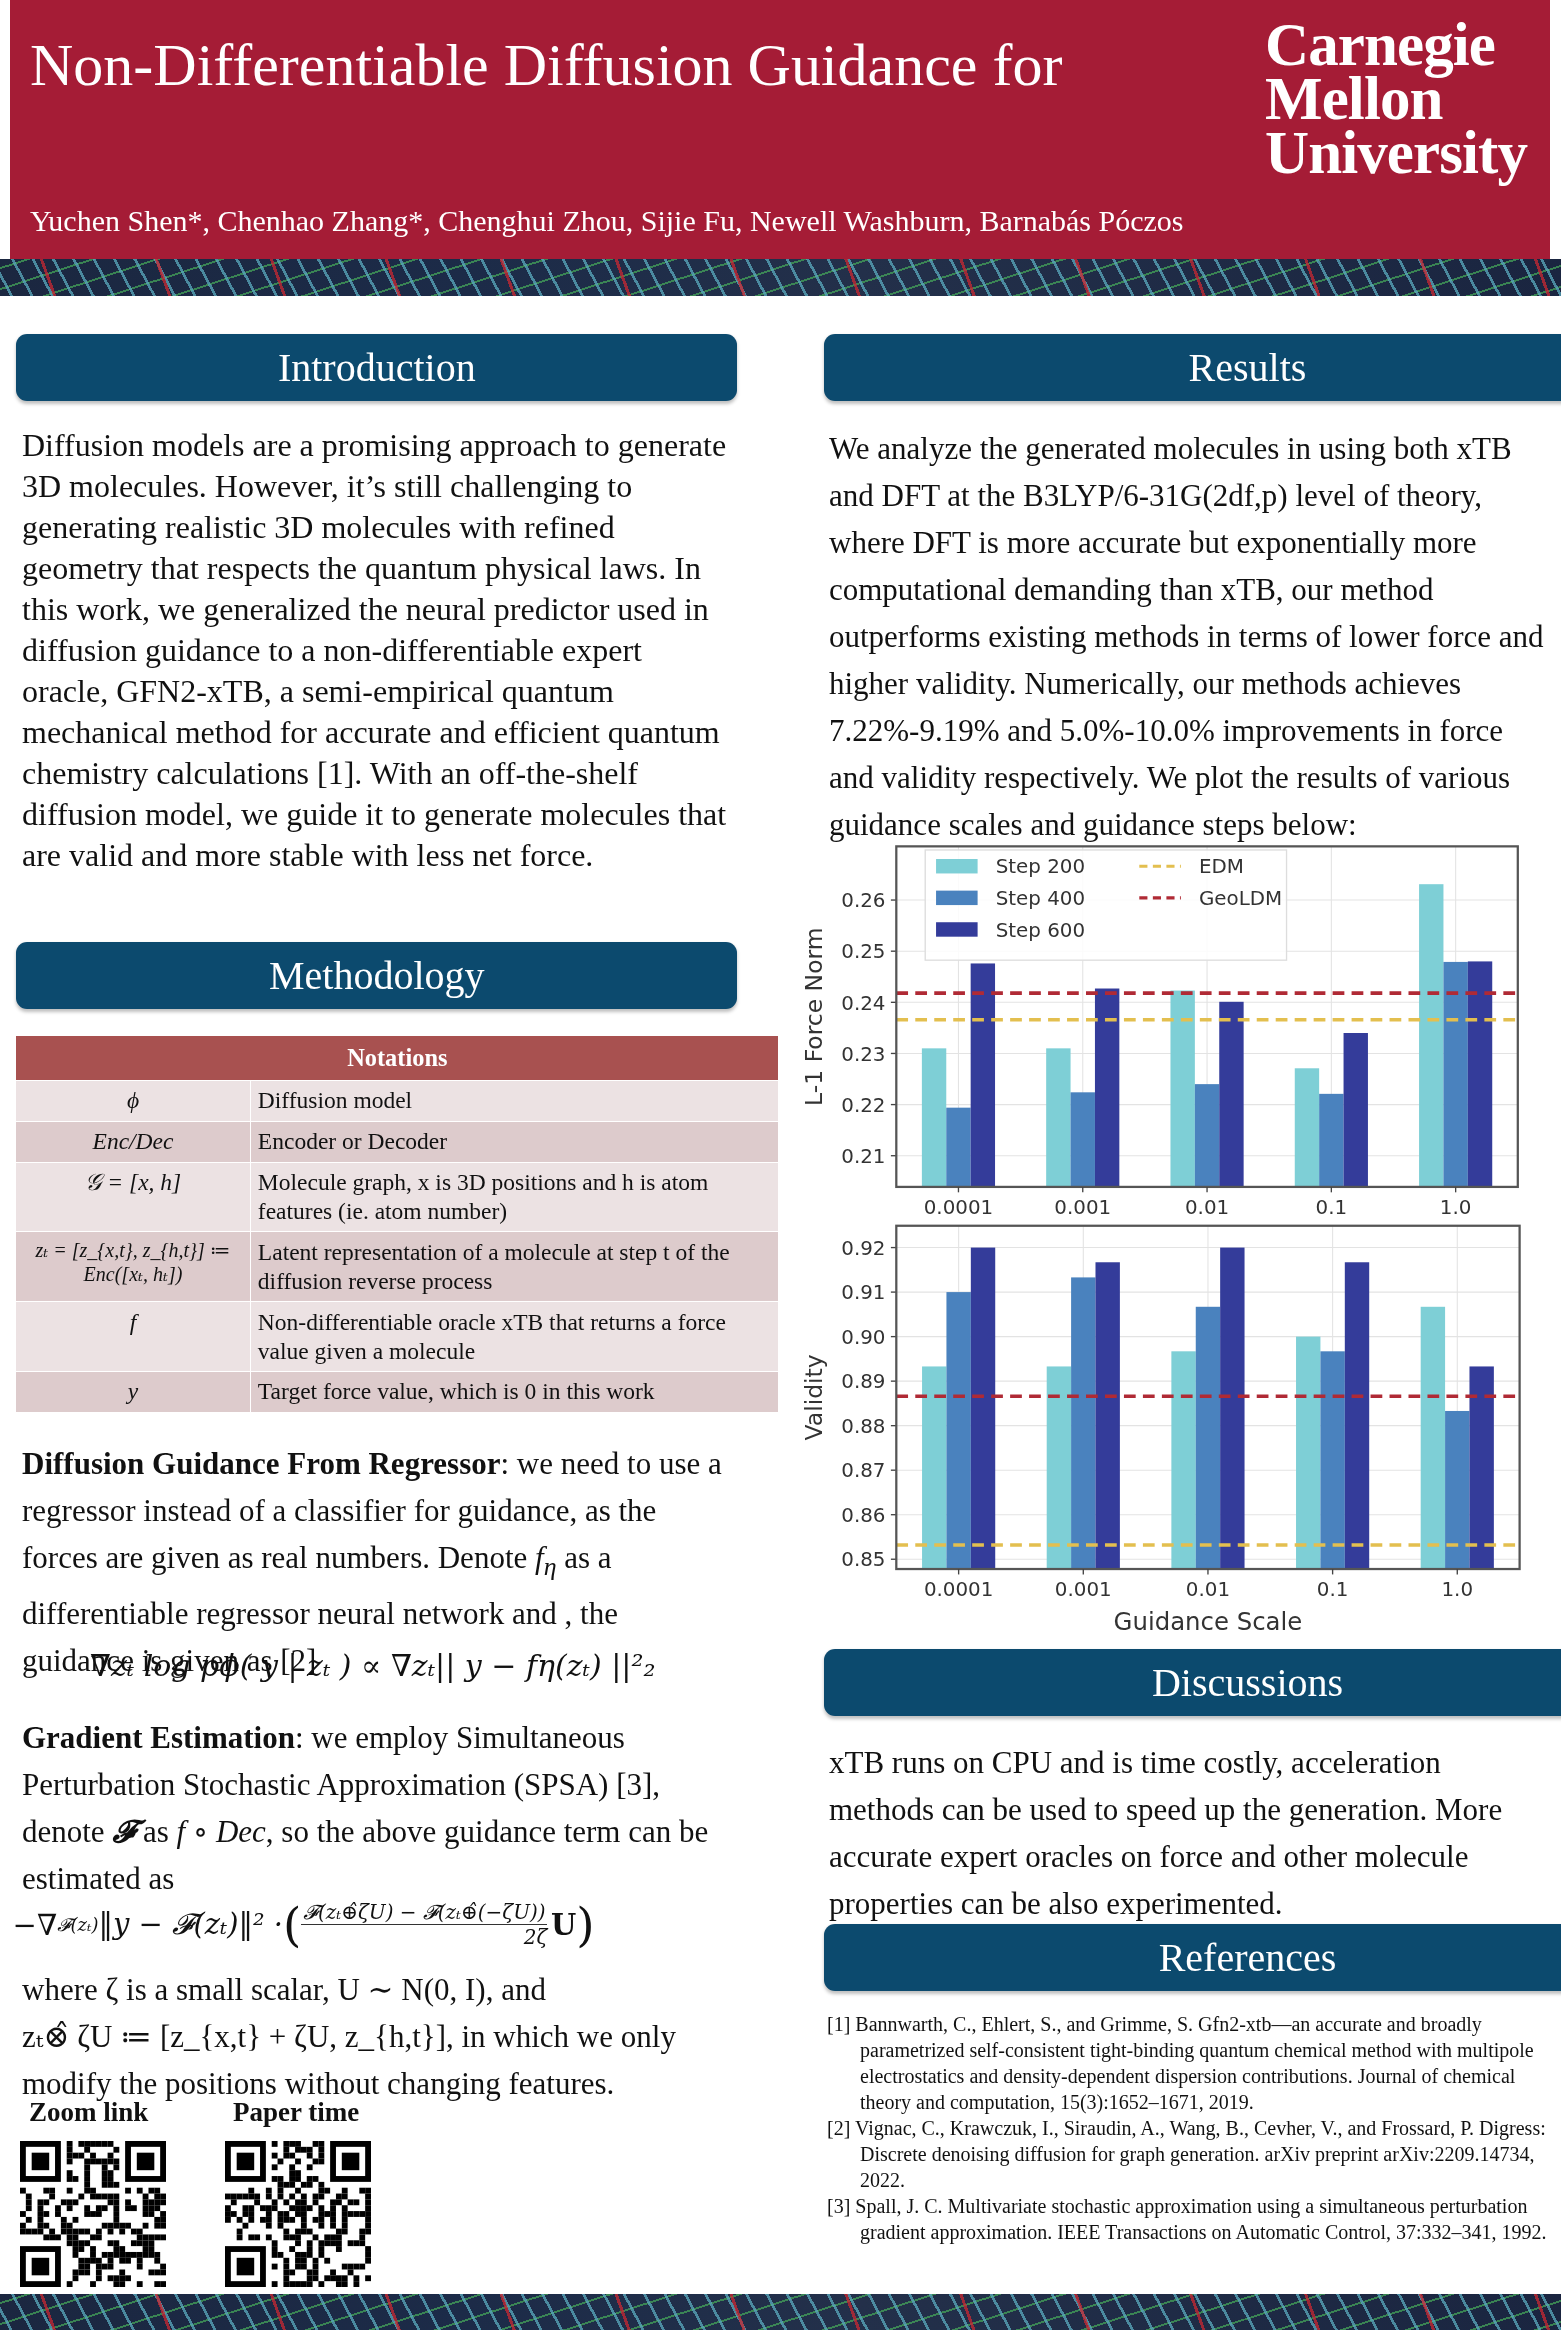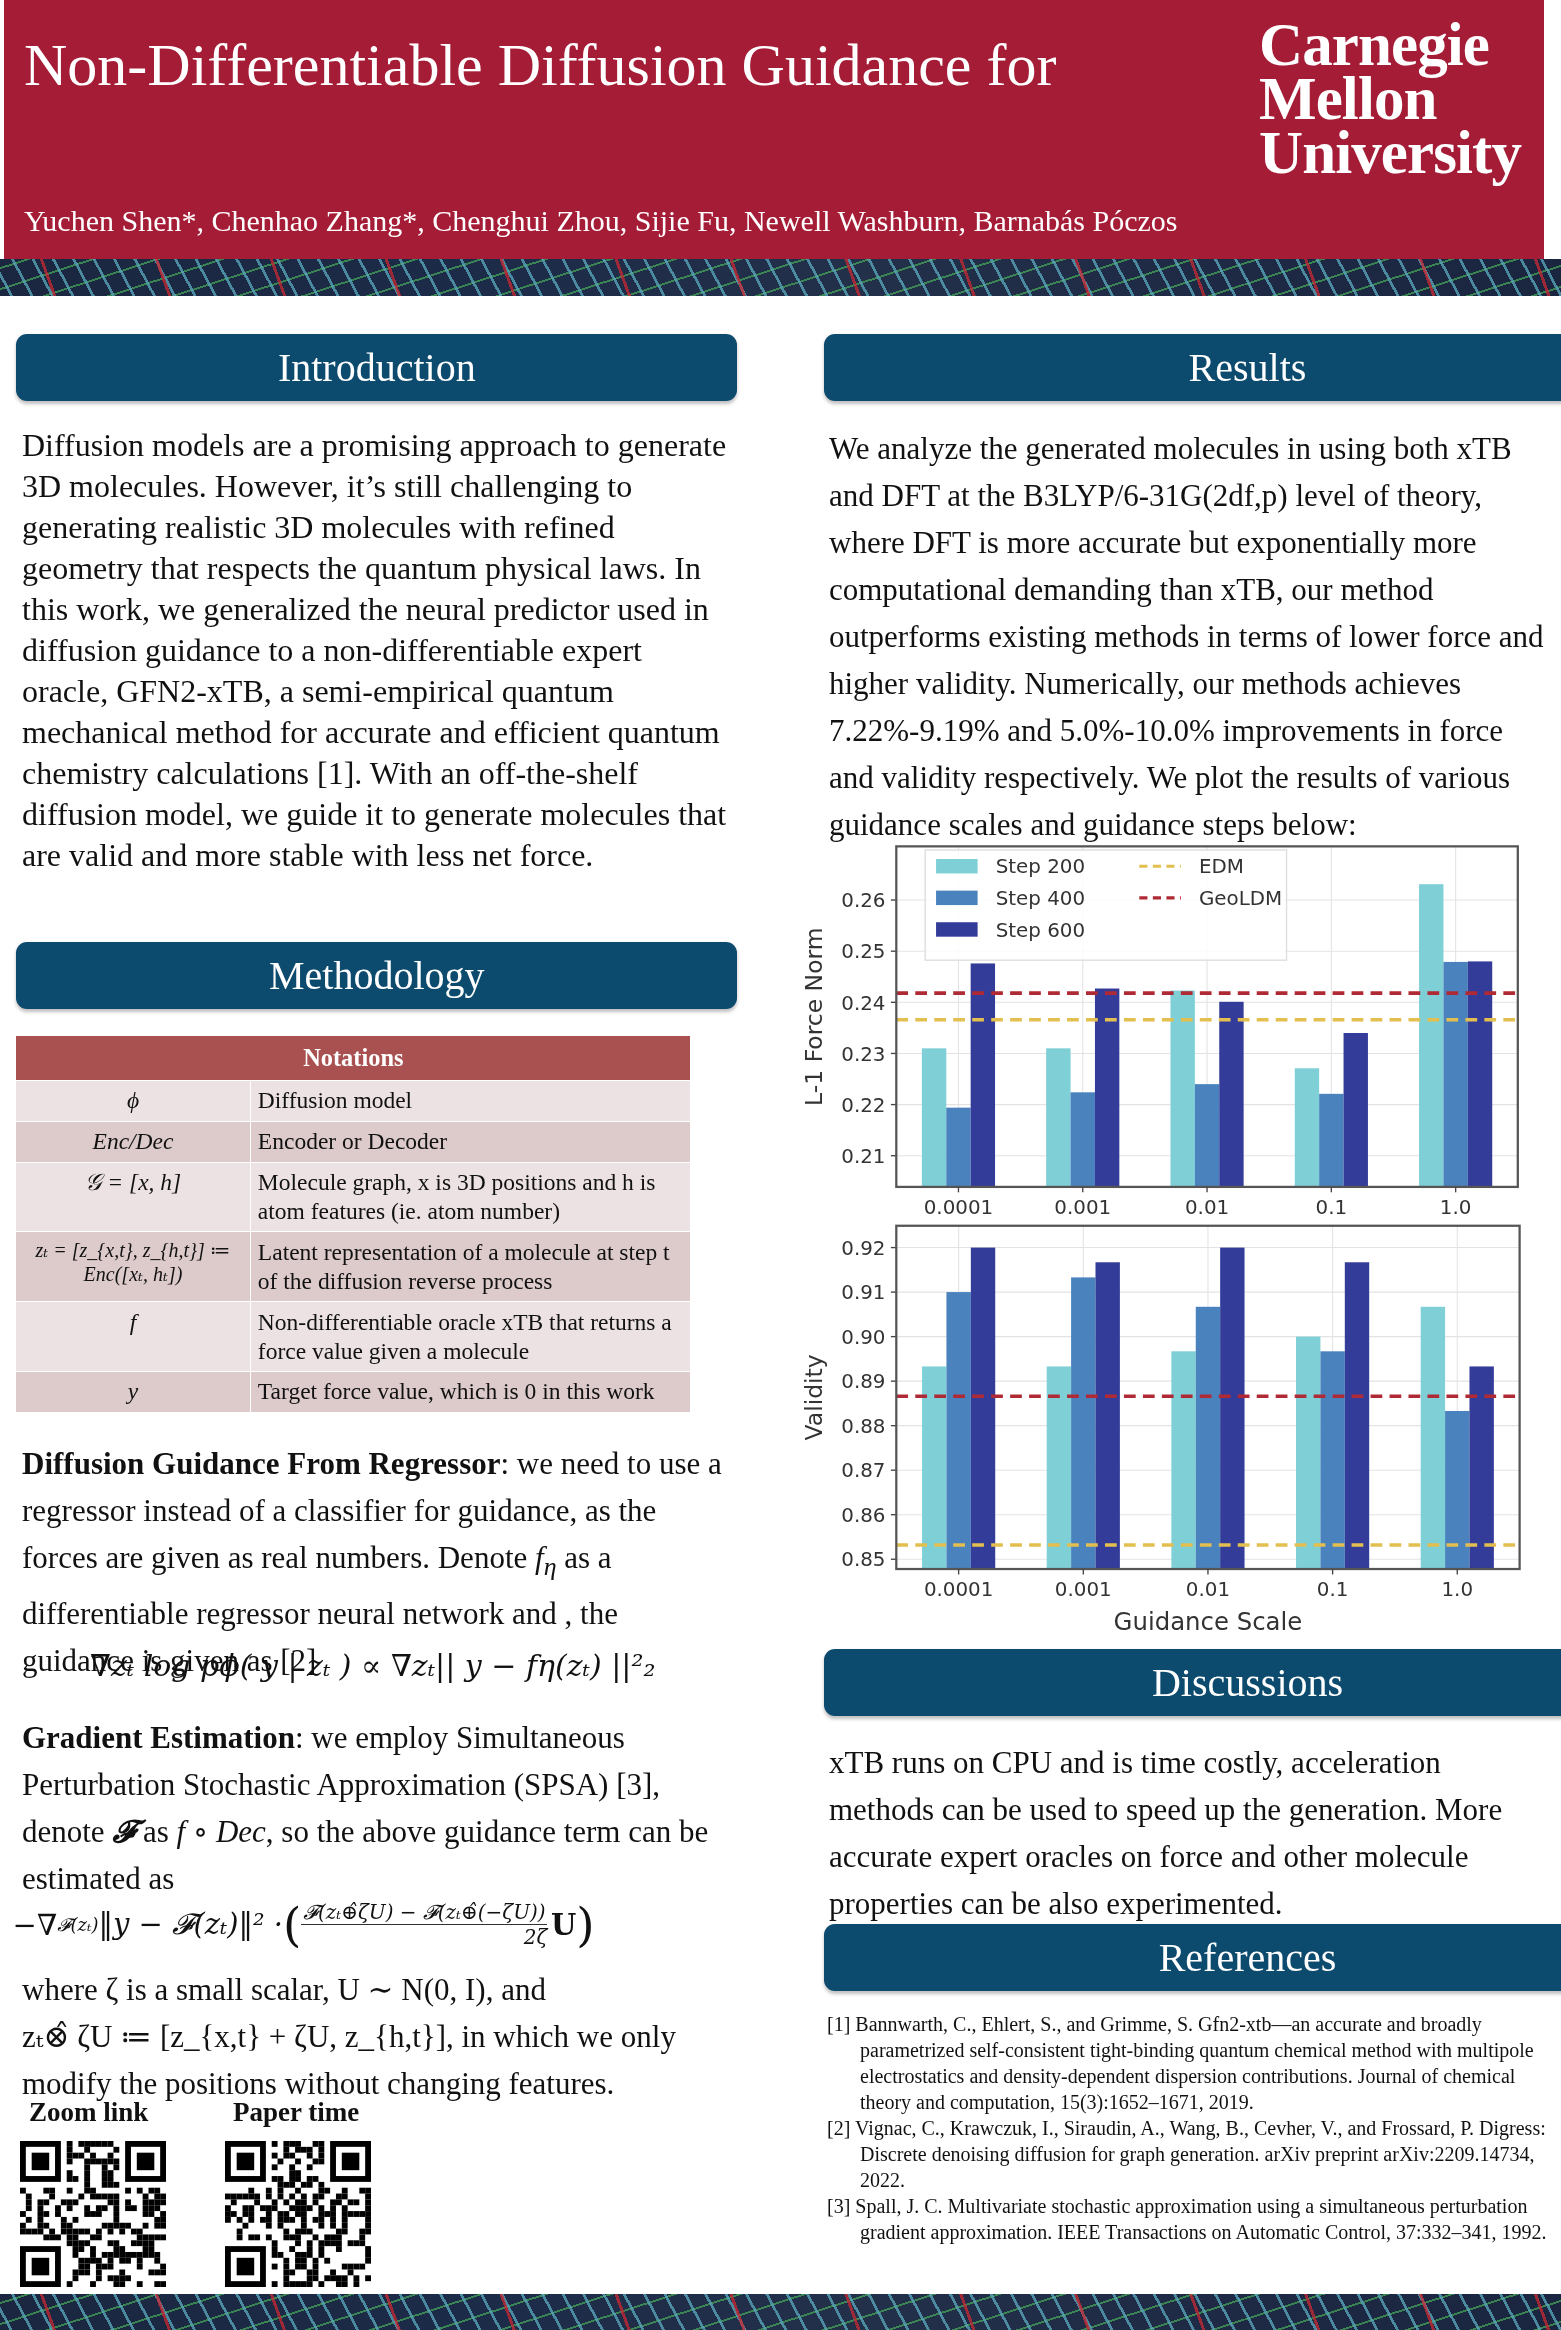--- a/index.html
+++ b/index.html
@@ -1,18 +1,18 @@
 <!DOCTYPE html>
 <html style="font-size:14.5px"><head>
 <meta charset="utf-8">
 <style>
   html, body { margin:0; padding:0; }
   body { width:1562px; height:2330px; background:#ffffff; position:relative; overflow:hidden;
          font-family:"Liberation Serif", "DejaVu Serif", serif; color:#111; }
-  .header { position:absolute; left:4px; top:0; width:1540px; height:259px; background:#a51c36; }
+  .header { position:absolute; left:10px; top:0; width:1540px; height:259px; background:#a51c36; }
   .title { position:absolute; left:20px; top:27px; width:1174px; color:#fff; font-size:60px; line-height:76px; }
   .cmu { position:absolute; left:1255px; top:18px; color:#fff; font-weight:bold; font-size:61px; line-height:54px; letter-spacing:-0.9px; }
   .authors { position:absolute; left:20px; top:204px; color:#fff; font-size:30px; }
   .stripes { position:absolute; left:0; width:1562px; height:37px;
     background:
       repeating-linear-gradient(62deg, rgba(0,0,0,0) 0 9px, rgba(90,170,190,.75) 9px 11.7px, rgba(0,0,0,0) 11.7px 18px),
       repeating-linear-gradient(-18deg, rgba(0,0,0,0) 0 8.1px, rgba(70,170,90,.7) 8.1px 10px, rgba(0,0,0,0) 10px 20px),
       linear-gradient(90deg, #1b2740 0%, #1c2b48 30%, #23304a 55%, #1a2540 100%); }
   .stripes::after { content:""; position:absolute; inset:0;
     background: repeating-linear-gradient(70deg, rgba(0,0,0,0) 0 50px, rgba(200,40,50,.75) 50px 53px, rgba(0,0,0,0) 53px 108px); }
@@ -20,21 +20,21 @@
   .bottom-stripes { top:2294px; }
 
   .sec-head { position:absolute; height:67px; background:#0c4a6e; border-radius:11px; color:#fff;
               font-size:40px; text-align:center; line-height:67px; box-shadow:0 2.7px 3.6px rgba(0,0,0,.25); }
   .col-left { left:16.3px; width:721px; }
   .col-right { left:824px; width:847px; }
 
   .body-text { position:absolute; font-size:31px; line-height:47px; }
 
   
-  .notations { position:absolute; left:16.3px; top:1036px; width:674px; border-collapse:collapse; font-size:23.5px; }
+  .notations { position:absolute; left:16.3px; top:1036px; width:762px; border-collapse:collapse; font-size:23.5px; }
   .notations th { background:#a85150; color:#fff; font-weight:bold; height:42px; font-size:24.4px; }
   .notations td { padding:5.4px 7.2px; vertical-align:top; border-top:1.8px solid #fff; line-height:29px; }
   .notations tr:nth-child(odd) td { background:#ddcbcc; }
   .notations tr:nth-child(even) td { background:#ece2e3; }
   .notations td.sym { width:219px; text-align:center; font-style:italic; border-right:1.8px solid #fff; }
   .notations td.sym.small { font-size:20px; line-height:24px; }
 
   .eq { position:absolute; font-style:italic; font-family:"DejaVu Serif", serif; }
 
   .qr-label { position:absolute; font-weight:bold; font-size:27px; }

